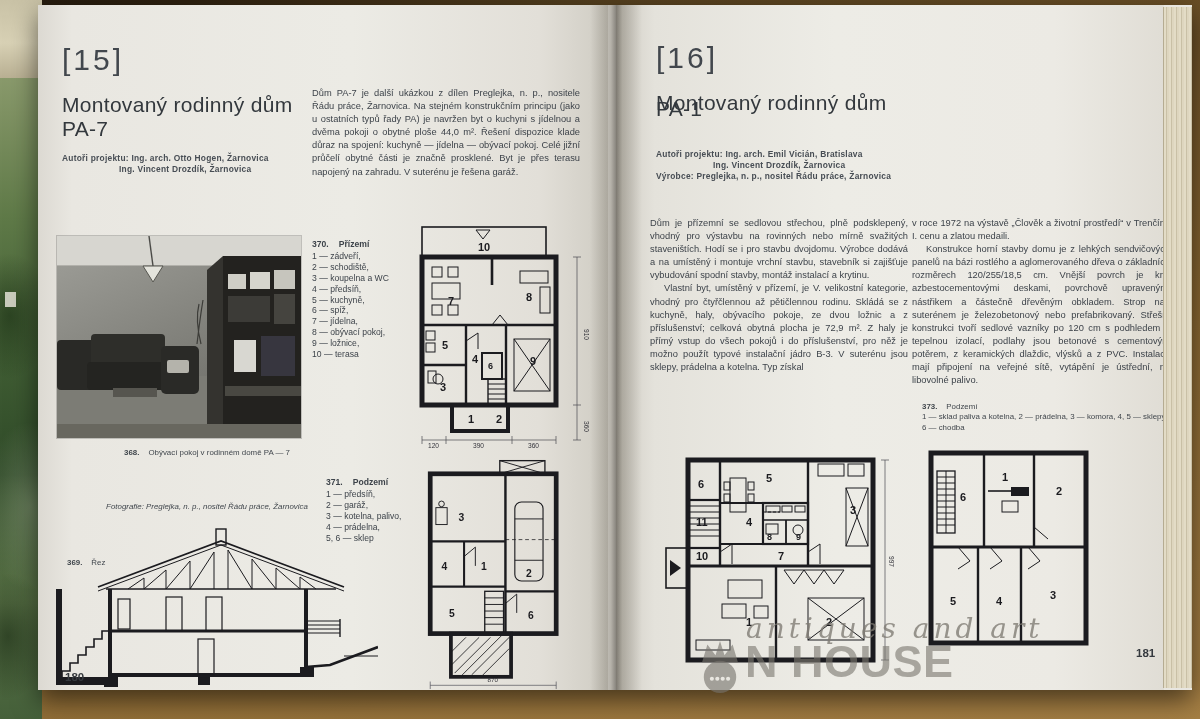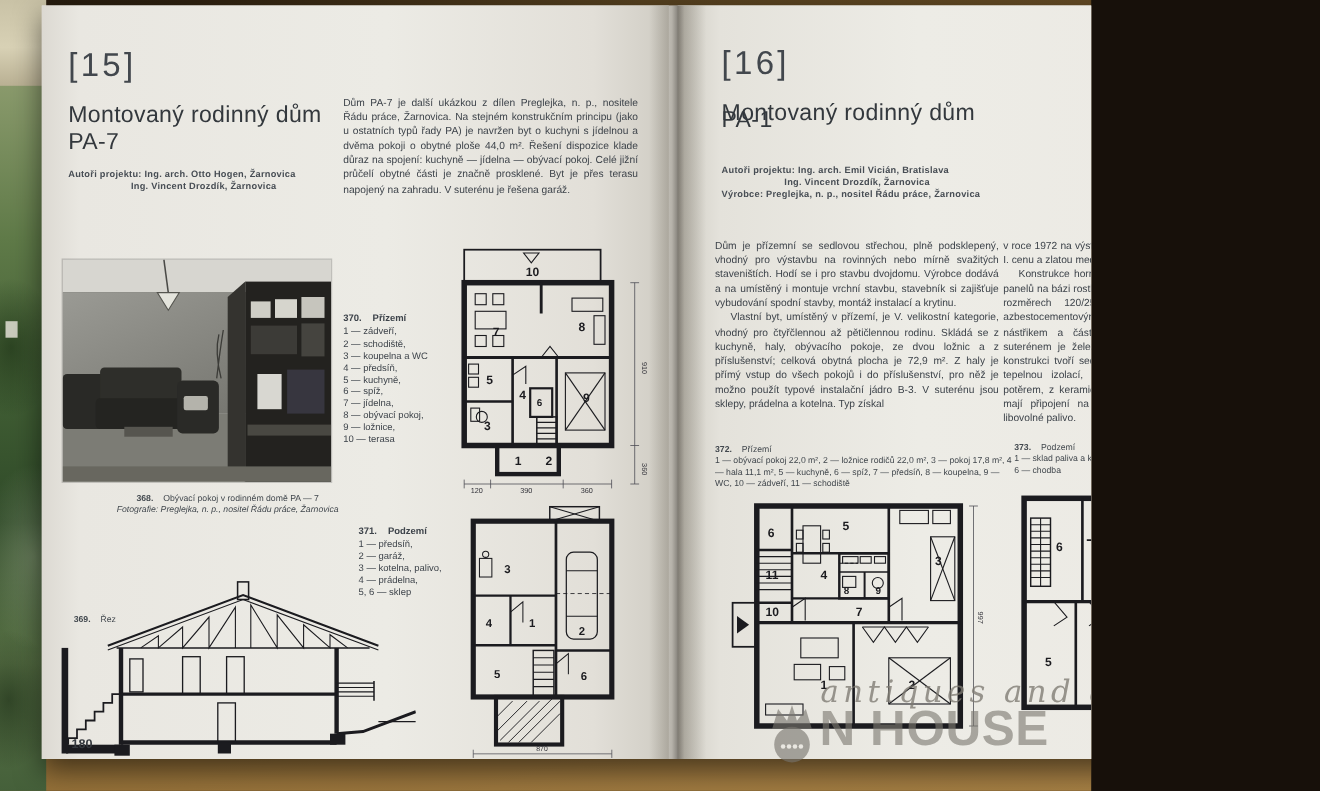--- a/index.html
+++ b/index.html
@@ -1,16 +1,16 @@
 <!DOCTYPE html>
 <html><head>
 <meta charset="utf-8">
 <style>
   html,body{margin:0;padding:0;background:#17100a;}
-  .scene{position:relative;width:992px;height:719px;overflow:hidden;
+  .scene{position:relative;width:1200px;height:719px;overflow:hidden;
     background:linear-gradient(165deg,#241a0e 0%,#2e2110 5%,#55401f 16%,#74562a 40%,#8a6832 62%,#9c773e 85%,#a57f44 100%);
     font-family:"Liberation Sans",sans-serif;}
   
   .jacket{position:absolute;left:0;top:76px;width:42px;height:643px;
     background:
       radial-gradient(60px 90px at 10px 240px, rgba(20,40,15,.55), transparent 70%),
       radial-gradient(70px 120px at 30px 430px, rgba(230,235,210,.25), transparent 70%),
       radial-gradient(60px 90px at 8px 560px, rgba(15,30,12,.5), transparent 70%),
       linear-gradient(180deg,#8a9a6c 0%,#5f7a48 22%,#3f5c33 45%,#2f4a28 62%,#5a7347 82%,#45603a 100%);}
   .jacket-label{position:absolute;left:5px;top:216px;width:11px;height:15px;background:#d9d8cc;opacity:.9;}
@@ -34,21 +34,21 @@
   .credits{position:absolute;font-size:8.4px;font-weight:bold;letter-spacing:.25px;color:#474d54;line-height:11px;}
   .cr-ind{padding-left:57px;}
   .body-col{position:absolute;font-size:9.3px;line-height:13.1px;text-align:justify;color:#3d434a;}
   .body-col p{margin:0;}
   .body-col p.ind{text-indent:14px;}
   .leg{position:absolute;font-size:8.6px;line-height:10.9px;color:#3d434a;}
   .leg .hd{font-weight:bold;margin-bottom:1px;}
   .leg .hd .num{margin-right:10px;}
   .cap{position:absolute;font-size:7.9px;line-height:10.3px;color:#41474d;}
   .cap .num{font-weight:bold;margin-right:9px;}
-  .cap .it{font-style:italic;}
+  .cap .it{font-style:italic;margin-top:44px;}
   .pageno{position:absolute;font-size:11.5px;font-weight:bold;color:#35393e;}
   
   .photo{position:absolute;box-shadow:0 0 0 1px rgba(60,60,58,.25);}
   
   .wm{position:absolute;left:694px;top:610px;width:470px;height:100px;pointer-events:none;}
   .wm-script{position:absolute;left:52px;top:2px;font-family:"DejaVu Serif",serif;font-style:italic;
     font-size:28px;letter-spacing:4px;color:rgba(125,122,114,.78);white-space:nowrap;}
   .wm-brand{position:absolute;left:0;top:26px;display:flex;align-items:flex-start;white-space:nowrap;
     font-size:45px;font-weight:bold;letter-spacing:.5px;color:rgba(124,121,113,.62);}
   .wm-brand .crown-wrap{margin:2px -2px 0 -1px;}
@@ -123,21 +123,21 @@
           <rect x="56" y="152" width="44" height="9" fill="#56554f"></rect>
           <rect x="0" y="188" width="244" height="14" fill="#68675f"></rect>
         </svg>
       </div>
 
       <div class="cap" style="left:19px;top:443px;width:300px;text-align:center;">
         <div><span class="num">368.</span><span>Obývací pokoj v rodinném domě PA — 7</span></div>
         <div class="it">Fotografie: Preglejka, n. p., nositel Řádu práce, Žarnovica</div>
       </div>
 
-      <div class="leg" style="left:274px;top:234px;width:86px;margin-top:45px;">
+      <div class="leg" style="left:274px;top:234px;width:86px;">
         <div class="hd"><span class="num">370.</span><span>Přízemí</span></div>
         <div>1 — zádveří,</div>
         <div>2 — schodiště,</div>
         <div>3 — koupelna a WC</div>
         <div>4 — předsíň,</div>
         <div>5 — kuchyně,</div>
         <div>6 — spíž,</div>
         <div>7 — jídelna,</div>
         <div>8 — obývací pokoj,</div>
         <div>9 — ložnice,</div>
@@ -335,24 +335,20 @@
 
       <div class="body-col" style="left:34px;top:212px;width:258px;">
         <p>Dům je přízemní se sedlovou střechou, plně podsklepený, vhodný pro výstavbu na rovinných nebo mírně svažitých staveništích. Hodí se i pro stavbu dvojdomu. Výrobce dodává a na umístěný i montuje vrchní stavbu, stavebník si zajišťuje vybudování spodní stavby, montáž instalací a krytinu.</p>
         <p class="ind">Vlastní byt, umístěný v přízemí, je V. velikostní kategorie, vhodný pro čtyřčlennou až pětičlennou rodinu. Skládá se z kuchyně, haly, obývacího pokoje, ze dvou ložnic a z příslušenství; celková obytná plocha je 72,9 m². Z haly je přímý vstup do všech pokojů i do příslušenství, pro něž je možno použít typové instalační jádro B-3. V suterénu jsou sklepy, prádelna a kotelna. Typ získal</p>
       </div>
       <div class="body-col" style="left:296px;top:212px;width:258px;">
         <p>v roce 1972 na výstavě „Člověk a životní prostředí“ v Trenčíně I. cenu a zlatou medaili.</p>
         <p class="ind">Konstrukce horní stavby domu je z lehkých sendvičových panelů na bázi rostlého a aglomerovaného dřeva o základních rozměrech 120/255/18,5 cm. Vnější povrch je kryt azbestocementovými deskami, povrchově upravenými nástřikem a částečně dřevěným obkladem. Strop nad suterénem je železobetonový nebo prefabrikovaný. Střešní konstrukci tvoří sedlové vazníky po 120 cm s podhledem a tepelnou izolací, podlahy jsou betonové s cementovým potěrem, z keramických dlaždic, vlýsků a z PVC. Instalace mají připojení na veřejné sítě, vytápění je ústřední, na libovolné palivo.</p>
       </div>
 
-      <div class="cap" style="left:34px;top:399px;width:274px;">
-        <div><span class="num">372.</span><span>Přízemí</span></div>
-        <div>1 — obývací pokoj 22,0 m², 2 — ložnice rodičů 22,0 m², 3 — pokoj 17,8 m², 4 — hala 11,1 m², 5 — kuchyně, 6 — spíž, 7 — předsíň, 8 — koupelna, 9 — WC, 10 — zádveří, 11 — schodiště</div>
-      </div>
       <div class="cap" style="left:306px;top:397px;width:248px;">
         <div><span class="num">373.</span><span>Podzemí</span></div>
         <div>1 — sklad paliva a kotelna, 2 — prádelna, 3 — komora, 4, 5 — sklepy, 6 — chodba</div>
       </div>
 
       <svg style="position:absolute;left:42px;top:443px;" width="238" height="228" viewBox="0 0 238 228">
         <g stroke="#1b1b1f" fill="none">
           <rect x="30" y="12" width="185" height="200" stroke-width="5"></rect>
           <rect x="8" y="100" width="22" height="40" stroke-width="1.6"></rect>
           <polygon points="12,112 12,128 23,120" fill="#1b1b1f" stroke="none"></polygon>

